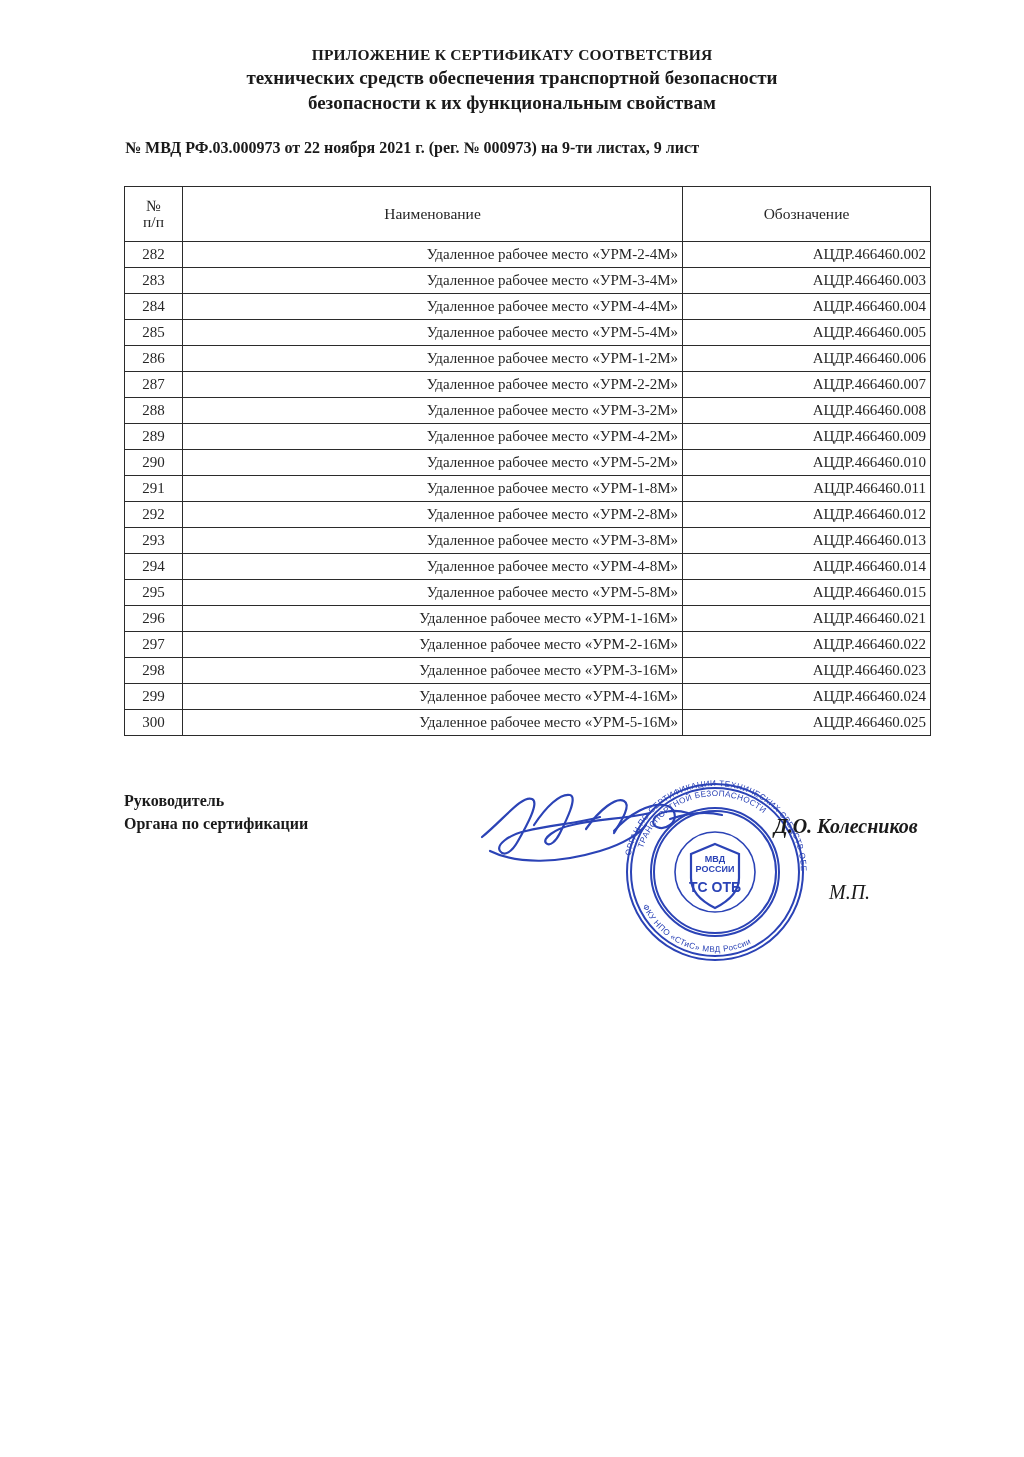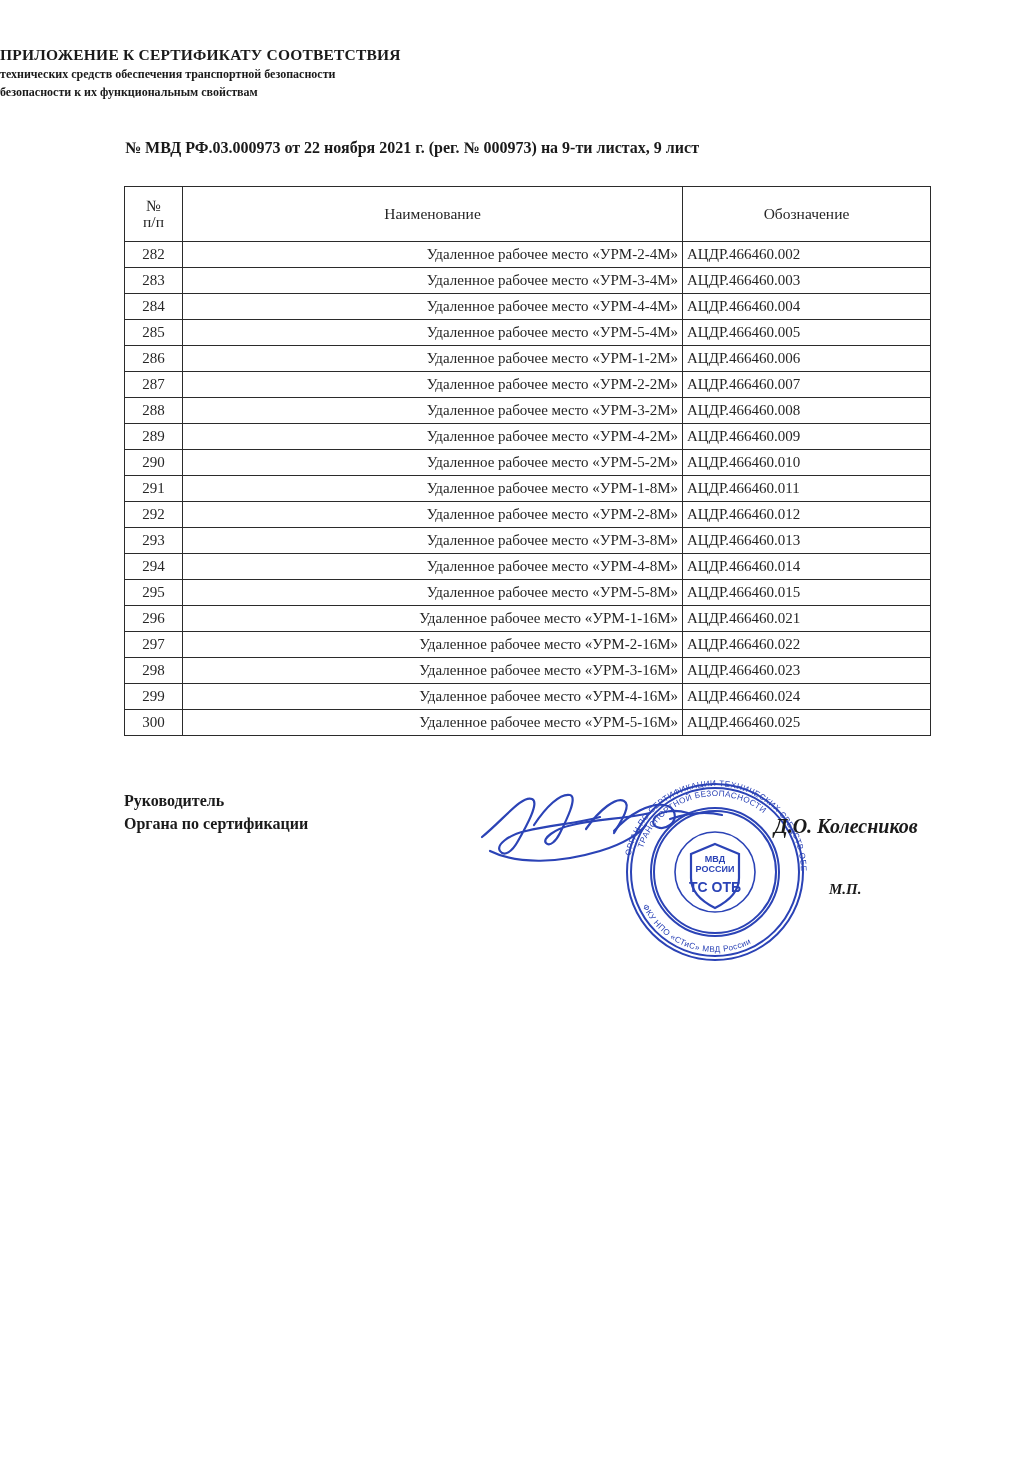--- a/index.html
+++ b/index.html
@@ -21,30 +21,30 @@
     width: 1024px;
     height: 1457px;
   }
 
   
   .header {
     position: absolute;
     top: 46px;
     left: 0;
     width: 1024px;
-    text-align: left;
+    text-align: center;
   }
   .header .line1 {
     font-size: 15.5px;
     font-weight: bold;
     letter-spacing: 0.2px;
   }
   .header .line2,
   .header .line3 {
-    font-size: 12px;
+    font-size: 19px;
     font-weight: bold;
     margin-top: 3px;
   }
 
   .cert-line {
     position: absolute;
     top: 139px;
     left: 0;
     width: 824px;
     text-align: center;
@@ -87,21 +87,21 @@
   }
   td.num {
     text-align: center;
     padding: 0;
   }
   td.name {
     text-align: right;
     padding-left: 10px;
   }
   td.desig {
-    text-align: left;
+    text-align: right;
     margin-left: 28px;
   }
   .hdr-num-1 { display: block; line-height: 1.05; }
   .hdr-num-2 { display: block; line-height: 1.05; }
 
   
   .sign-block {
     position: absolute;
     top: 789px;
     left: 124px;
@@ -123,22 +123,22 @@
     font-style: italic;
     font-weight: bold;
     font-size: 20px;
     white-space: nowrap;
   }
   .mp {
     position: absolute;
     top: 92px;
     left: 705px;
     font-style: italic;
-    font-weight: bold;
-    font-size: 15px;
+    font-weight: normal;
+    font-size: 20px;
     text-align: right;
   }
 
   
   .signature {
     position: absolute;
     top: -10px;
     left: 350px;
     width: 300px;
     height: 90px;

